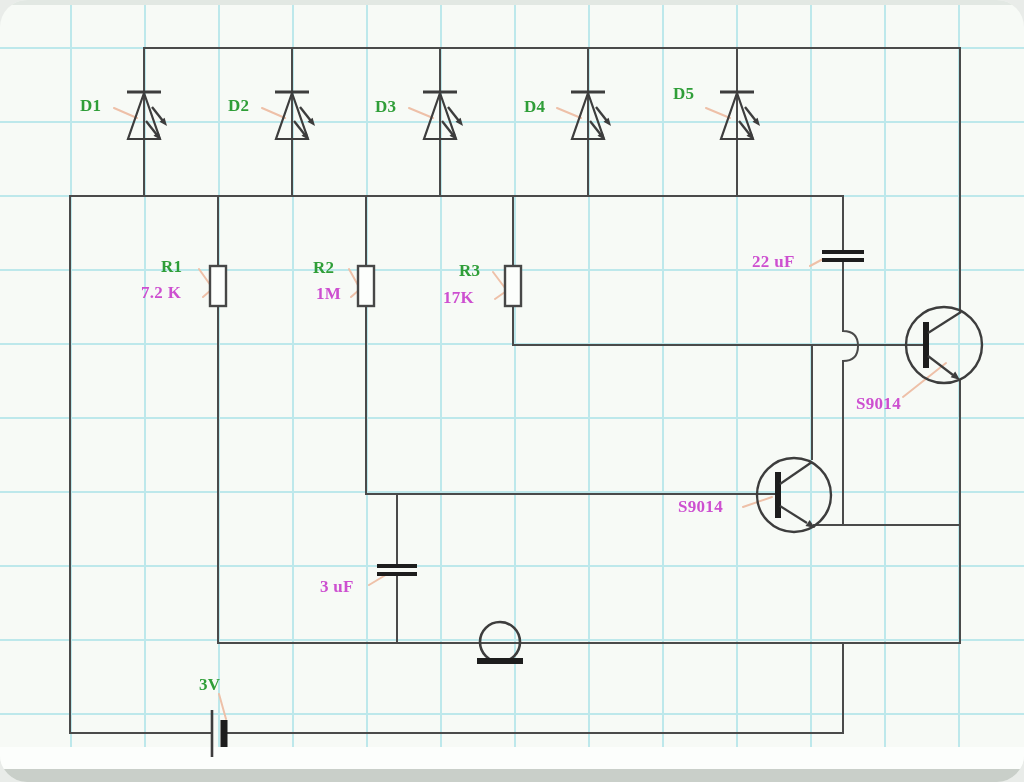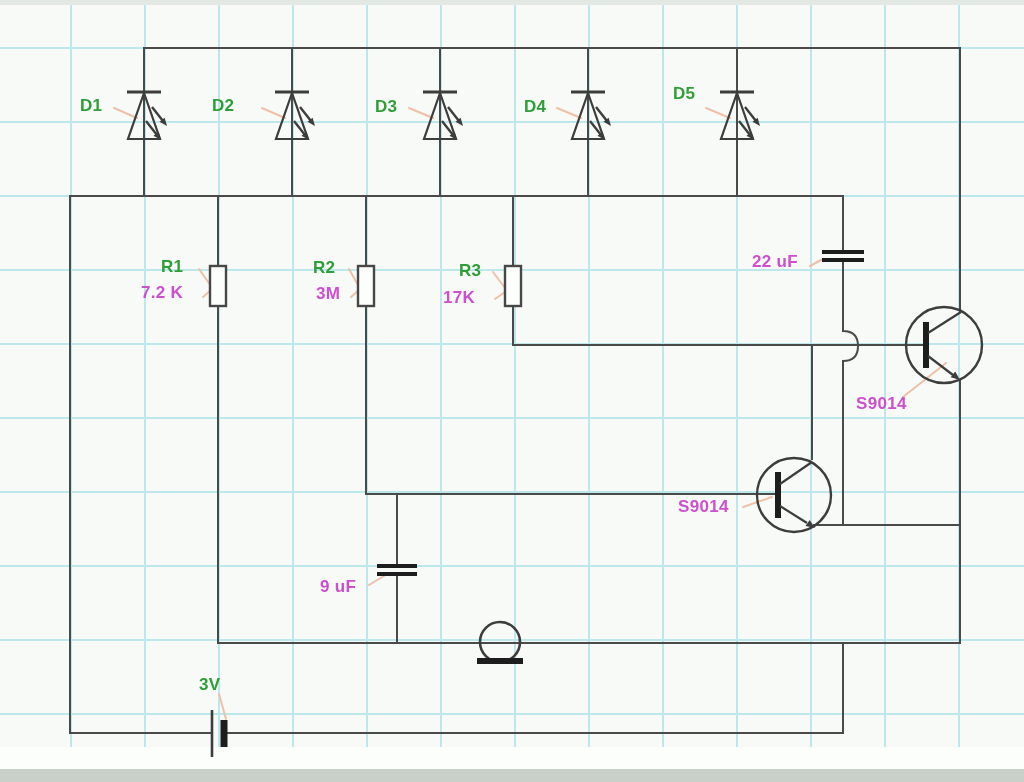--- a/index.html
+++ b/index.html
@@ -1,24 +1,25 @@
 <!DOCTYPE html>
 <html><head>
 <meta charset="utf-8">
 <style>
   html,body{margin:0;padding:0;background:#e9ece9;}
   #stage{
     position:relative;width:1024px;height:782px;overflow:hidden;
-    font-family:Liberation Sans, sans-serif;
+    font-family:Liberation Serif, serif;
     background-color:#f7faf6;
     background-image:
       linear-gradient(to right, #bde8eb 1.7px, transparent 1.7px),
       linear-gradient(to bottom, #bde8eb 1.7px, transparent 1.7px);
     background-size:74px 74px;
     background-position:70px 47px;
+    border-radius:27px;
   }
   .band{position:absolute;left:0;width:1024px;}
   #band-top{top:0;height:5px;background:#e2e8e3;}
   #band-bottom-white{top:747px;height:22px;background:#fcfefc;}
   #band-bottom-gray{top:769px;height:13px;background:#c9cfc9;}
   svg{position:absolute;left:0;top:0;}
   .lbl{position:absolute;font-size:17px;font-weight:bold;white-space:nowrap;letter-spacing:.3px;}
   .ref{color:#2f9e38;}
   .val{color:#cd4fd0;text-align:right;}
 </style>
@@ -145,32 +146,32 @@
       <line x1="477" y1="661" x2="523" y2="661" stroke="#1d1d1d" stroke-width="6"></line>
     </g>
 
     <g>
       <line x1="212" y1="710" x2="212" y2="757" stroke="#3d3d3d" stroke-width="2.6"></line>
       <line x1="224" y1="720" x2="224" y2="747" stroke="#1d1d1d" stroke-width="7"></line>
     </g>
   </svg>
 
   <span class="lbl ref" style="left:80px;top:96px">D1</span>
-  <span class="lbl ref" style="left:212px;top:96px">D2</span>
+  <span class="lbl ref" style="left:228px;top:96px">D2</span>
   <span class="lbl ref" style="left:375px;top:97px">D3</span>
   <span class="lbl ref" style="left:524px;top:97px">D4</span>
   <span class="lbl ref" style="left:673px;top:84px">D5</span>
 
   <span class="lbl ref" style="left:161px;top:257px">R1</span>
   <span class="lbl val" style="left:141px;top:283px">7.2 K</span>
   <span class="lbl ref" style="left:313px;top:258px">R2</span>
-  <span class="lbl val" style="left:316px;top:284px">3M</span>
+  <span class="lbl val" style="left:316px;top:284px">1M</span>
   <span class="lbl ref" style="left:459px;top:261px">R3</span>
   <span class="lbl val" style="left:443px;top:288px">17K</span>
 
   <span class="lbl val" style="left:752px;top:252px">22 uF</span>
-  <span class="lbl val" style="left:320px;top:577px">9 uF</span>
+  <span class="lbl val" style="left:320px;top:577px">3 uF</span>
 
   <span class="lbl val" style="left:856px;top:394px">S9014</span>
   <span class="lbl val" style="left:678px;top:497px">S9014</span>
 
   <span class="lbl ref" style="left:199px;top:675px">3V</span>
 </div>
 
 </body></html>

